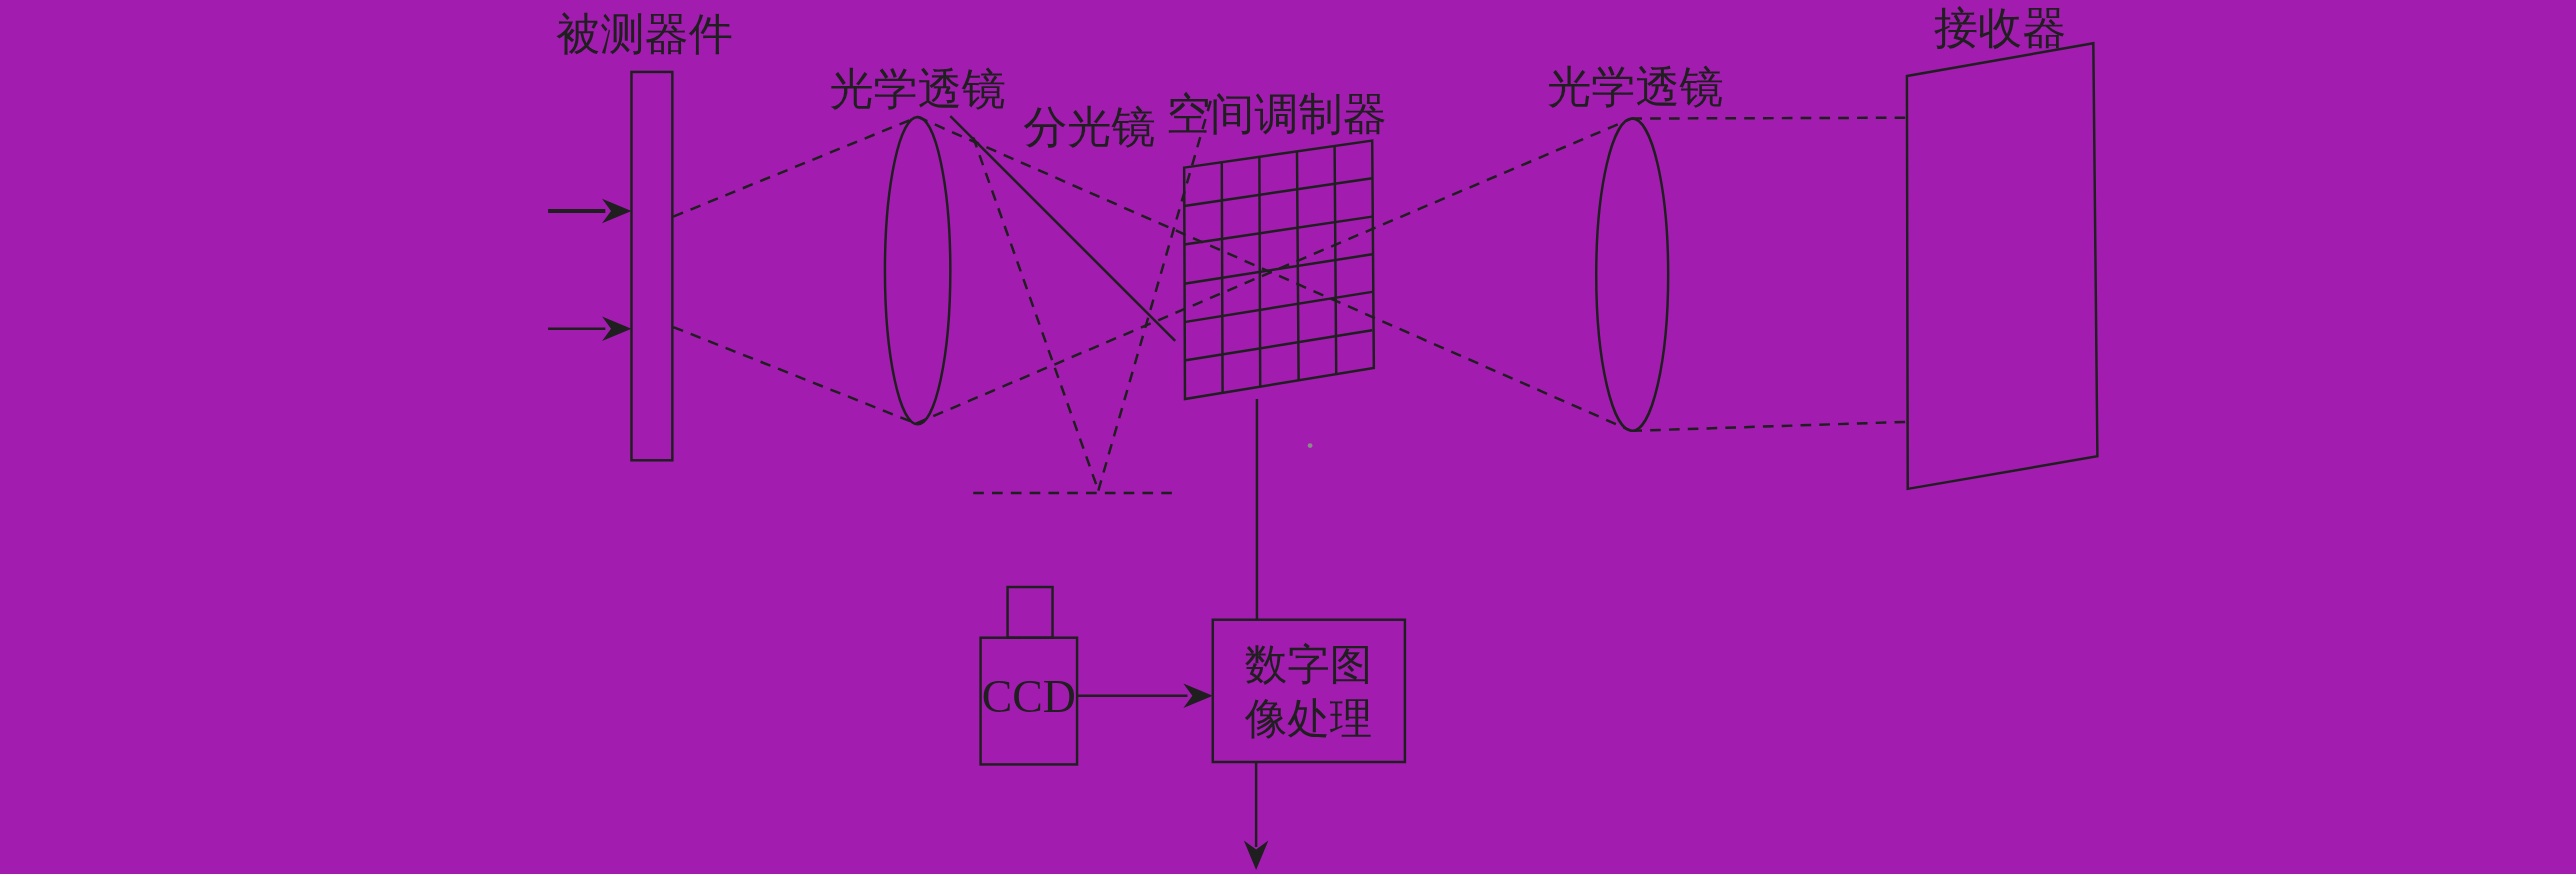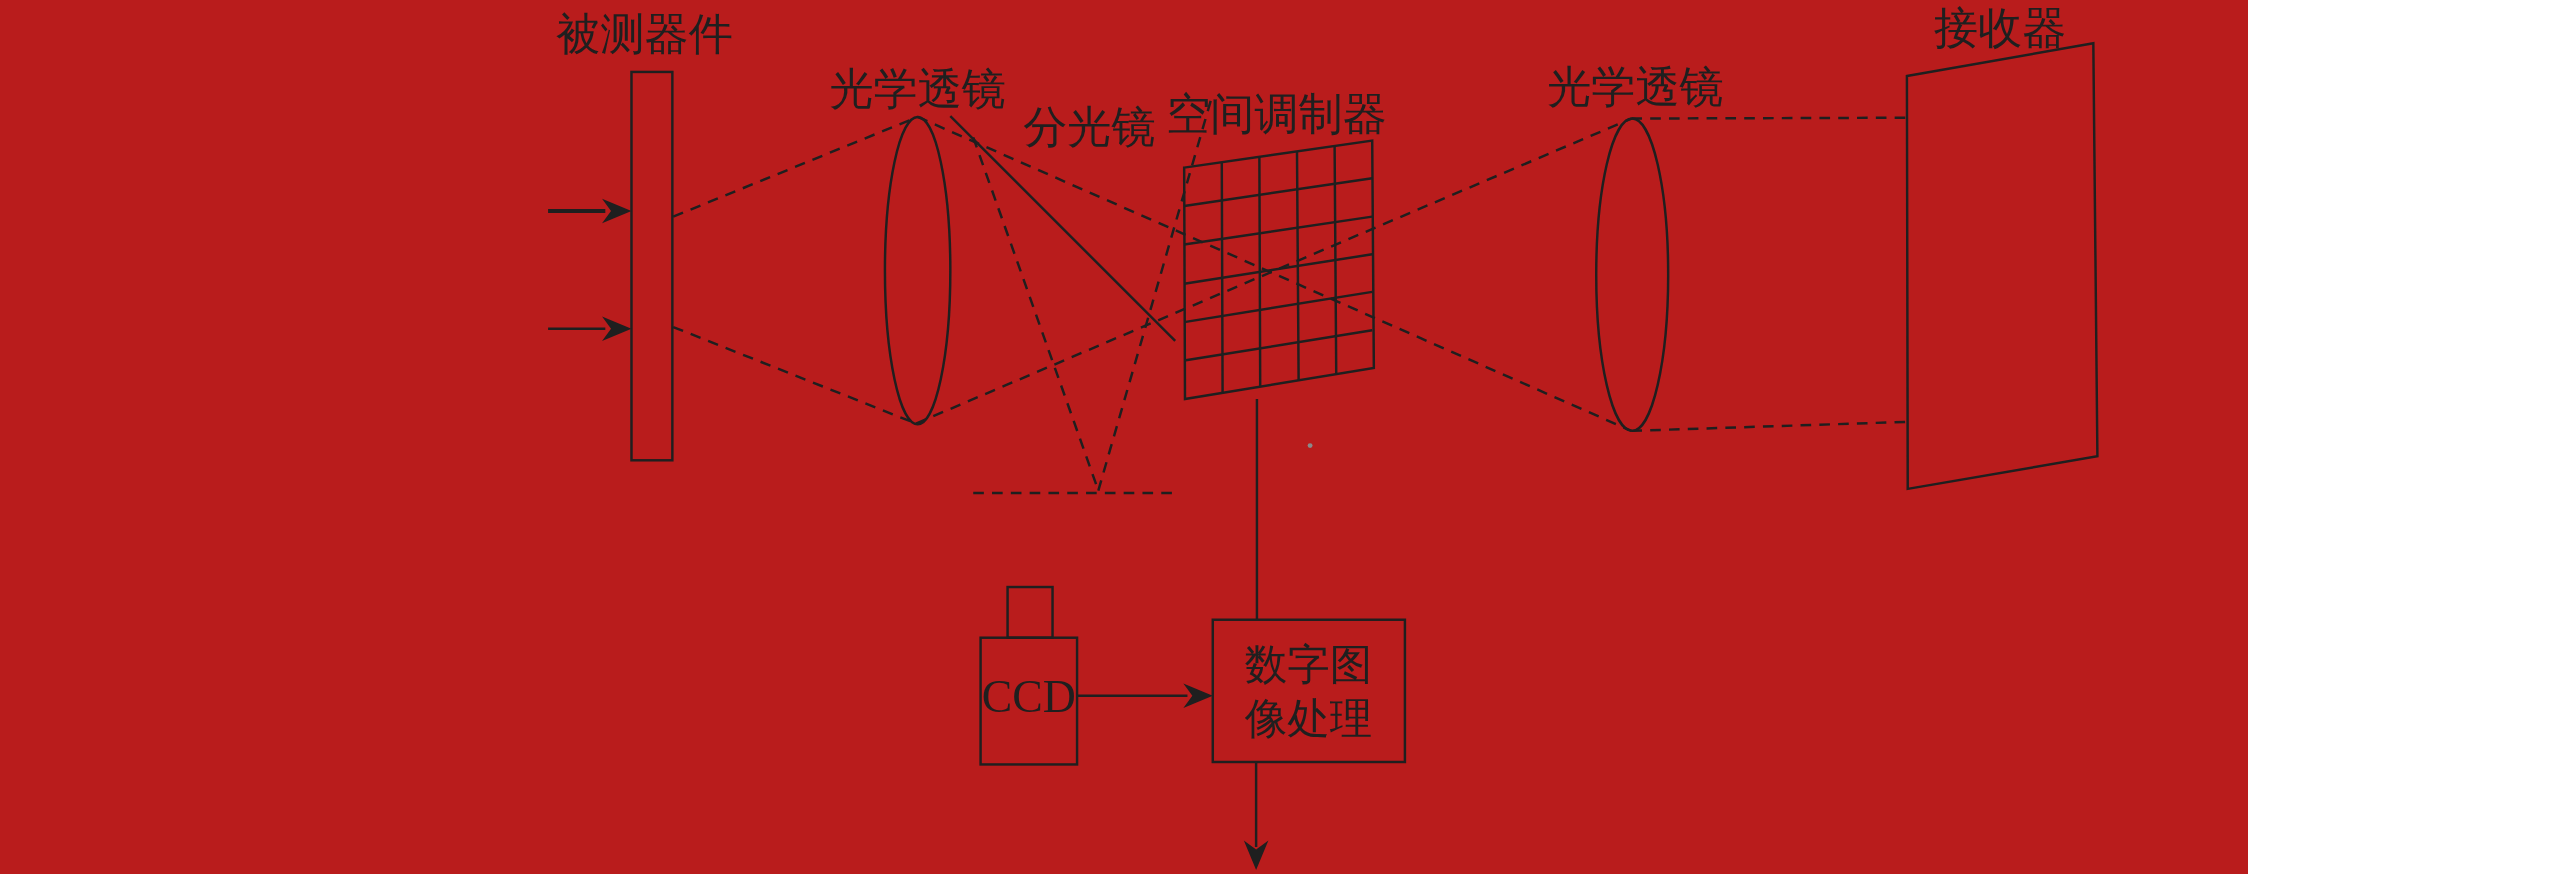--- a/index.html
+++ b/index.html
@@ -1,19 +1,19 @@
 <!DOCTYPE html>
 <html style="font-size:13px"><head>
 <meta charset="utf-8">
 <style>
   html,body{margin:0;padding:0;background:#ffffff;}
   .canvas{
     position:relative;
-    width:2248px;height:874px;
-    background:#b91c1c;
+    width:2576px;height:874px;
+    background:#a21caf;
     font-family:"Liberation Serif", serif;
   }
   svg{display:block;}
   .solid{fill:none;stroke:#1f1f1f;stroke-width:3;}
   .thick{fill:none;stroke:#1f1f1f;stroke-width:5;}
   .dash{fill:none;stroke:#1f1f1f;stroke-width:3;stroke-dasharray:13 10;}
   .head{fill:#1f1f1f;stroke:none;}
   text.lbl{
     fill:#1f1f1f;
     font-family:"Liberation Serif", serif;

